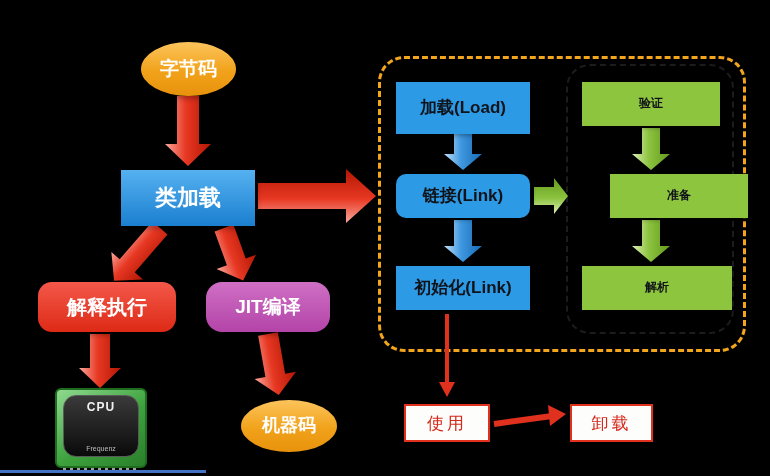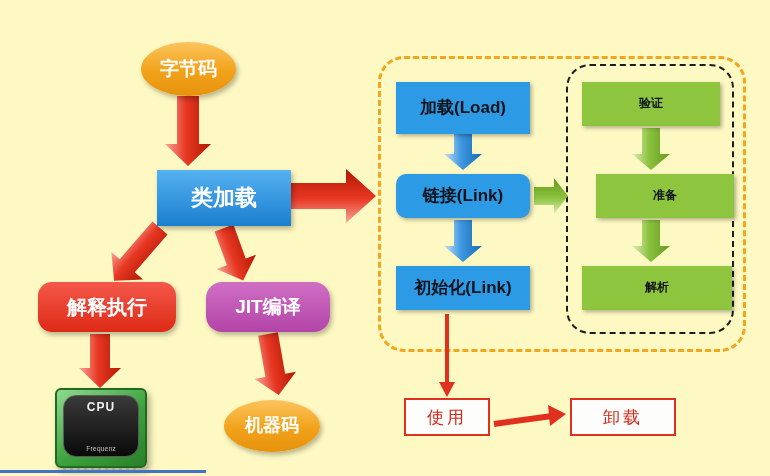--- a/index.html
+++ b/index.html
@@ -1,42 +1,42 @@
 <!DOCTYPE html>
 <html><head>
 <meta charset="utf-8">
 <style>
   * { margin:0; padding:0; box-sizing:border-box; }
   html,body { width:770px; height:476px; }
   body { font-family:"Liberation Sans","DejaVu Sans",sans-serif; }
-  .canvas { position:relative; width:770px; height:476px; background:#fef9c3; overflow:hidden; }
+  .canvas { position:relative; width:770px; height:476px; background:#000000; overflow:hidden; }
   .arrow-layer { position:absolute; left:0; top:0; width:770px; height:476px; pointer-events:none; }
   .node { position:absolute; display:flex; align-items:center; justify-content:center;
           font-weight:bold; text-align:center; line-height:1.1; }
   .ellipse { border-radius:50%;
     background:linear-gradient(180deg,#fcc45c 0%,#f1a21a 55%,#e8920c 100%);
     color:#fff; font-size:19px; box-shadow:2px 3px 5px rgba(0,0,0,0.28); }
   .rect-blue-main { background:linear-gradient(180deg,#55b1f0,#1b7fd0);
-    color:#fff; font-size:22px; box-shadow:2px 3px 5px rgba(0,0,0,0.28);margin-left:36px; }
+    color:#fff; font-size:22px; box-shadow:2px 3px 5px rgba(0,0,0,0.28); }
   .rect-red { background:linear-gradient(180deg,#f4584a,#dd2a16);
     color:#fff; font-size:20px; box-shadow:2px 3px 5px rgba(0,0,0,0.28);border-radius:14px; }
   .rect-purple { background:linear-gradient(180deg,#cf6fc4,#b344a8);
     color:#fff; font-size:19px; box-shadow:2px 3px 5px rgba(0,0,0,0.28);border-radius:16px; }
   .rect-blue { background:#2d9ae6; color:#101319; font-size:17px;
     box-shadow:2px 2px 4px rgba(0,0,0,0.3); }
   .rect-green { background:#8dc63e; color:#101319; font-size:12px;
     box-shadow:2px 2px 4px rgba(0,0,0,0.3); }
   .dashed-orange { position:absolute; left:378px; top:56px; width:368px; height:296px;
     border:3px dashed #f2a51d; border-radius:26px; }
   .dashed-black { position:absolute; left:566px; top:64px; width:168px; height:270px;
     border:2px dashed #1c1c1c; border-radius:24px; }
   .lifecycle-box { position:absolute; background:#fdfdfc; border:2px solid #e0301e;
     color:#d4281a; font-size:17px; letter-spacing:3px;
     font-family:"Liberation Serif","DejaVu Serif",serif;
-    display:flex; align-items:center; justify-content:center; }
+    display:flex; align-items:center; justify-content:center;margin-top:6px; }
   
   .cpu { position:absolute; left:55px; top:388px; width:92px; height:80px; }
   .cpu-body { position:absolute; left:0; top:0; right:0; bottom:0;
     background:linear-gradient(145deg,#8fd98f 0%,#3da23d 55%,#2a7f2a 100%);
     border:2px solid #1f6b1f; border-radius:6px; box-shadow:3px 4px 6px rgba(0,0,0,0.3); }
   .cpu-screen { position:absolute; left:8px; top:7px; right:8px; bottom:11px;
     background:linear-gradient(180deg,#3a3a3a,#0a0a0a); border:1px solid #5a5a5a; border-radius:13px;
     display:flex; flex-direction:column; align-items:center; justify-content:space-between;
     padding:4px 2px; }
   .cpu-label { color:#f0f0f0; font-size:12px; font-weight:bold; letter-spacing:1px; }
@@ -128,37 +128,37 @@
   </svg>
 
   <div class="node ellipse" style="left:141px; top:42px; width:95px; height:54px;">字节码</div>
 
   <div class="node rect-blue-main" style="left:121px; top:170px; width:134px; height:56px;">类加载</div>
 
   <div class="node rect-red" style="left:38px; top:282px; width:138px; height:50px;">解释执行</div>
 
   <div class="node rect-purple" style="left:206px; top:282px; width:124px; height:50px;">JIT编译</div>
 
-  <div class="node ellipse" style="left:224px; top:400px; width:96px; height:52px; font-size:18px;text-align:center;">机器码</div>
+  <div class="node ellipse" style="left:241px; top:400px; width:96px; height:52px; font-size:18px;text-align:center;">机器码</div>
 
   <div class="cpu">
     <div class="cpu-body"></div>
     <div class="cpu-screen">
       <span class="cpu-label">CPU</span>
       <span class="cpu-sub">Frequenz</span>
     </div>
     <div class="cpu-pins"></div>
   </div>
 
   <div class="node rect-blue" style="left:396px; top:82px; width:134px; height:52px;">加载(Load)</div>
   <div class="node rect-blue" style="left:396px; top:174px; width:134px; height:44px;border-radius:10px;">链接(Link)</div>
   <div class="node rect-blue" style="left:396px; top:266px; width:134px; height:44px;">初始化(Link)</div>
 
   <div class="node rect-green" style="left:582px; top:82px; width:138px; height:44px;">验证</div>
-  <div class="node rect-green" style="left:596px; top:174px; width:138px; height:44px;">准备</div>
+  <div class="node rect-green" style="left:610px; top:174px; width:138px; height:44px;">准备</div>
   <div class="node rect-green" style="left:582px; top:266px; width:150px; height:44px;">解析</div>
 
   <div class="lifecycle-box" style="left:404px; top:398px; width:86px; height:38px;">使用</div>
-  <div class="lifecycle-box" style="left:570px; top:398px; width:106px; height:38px;">卸载</div>
+  <div class="lifecycle-box" style="left:570px; top:398px; width:83px; height:38px;">卸载</div>
 
   <div class="bottom-line"></div>
 
 </div>
 
 </body></html>

